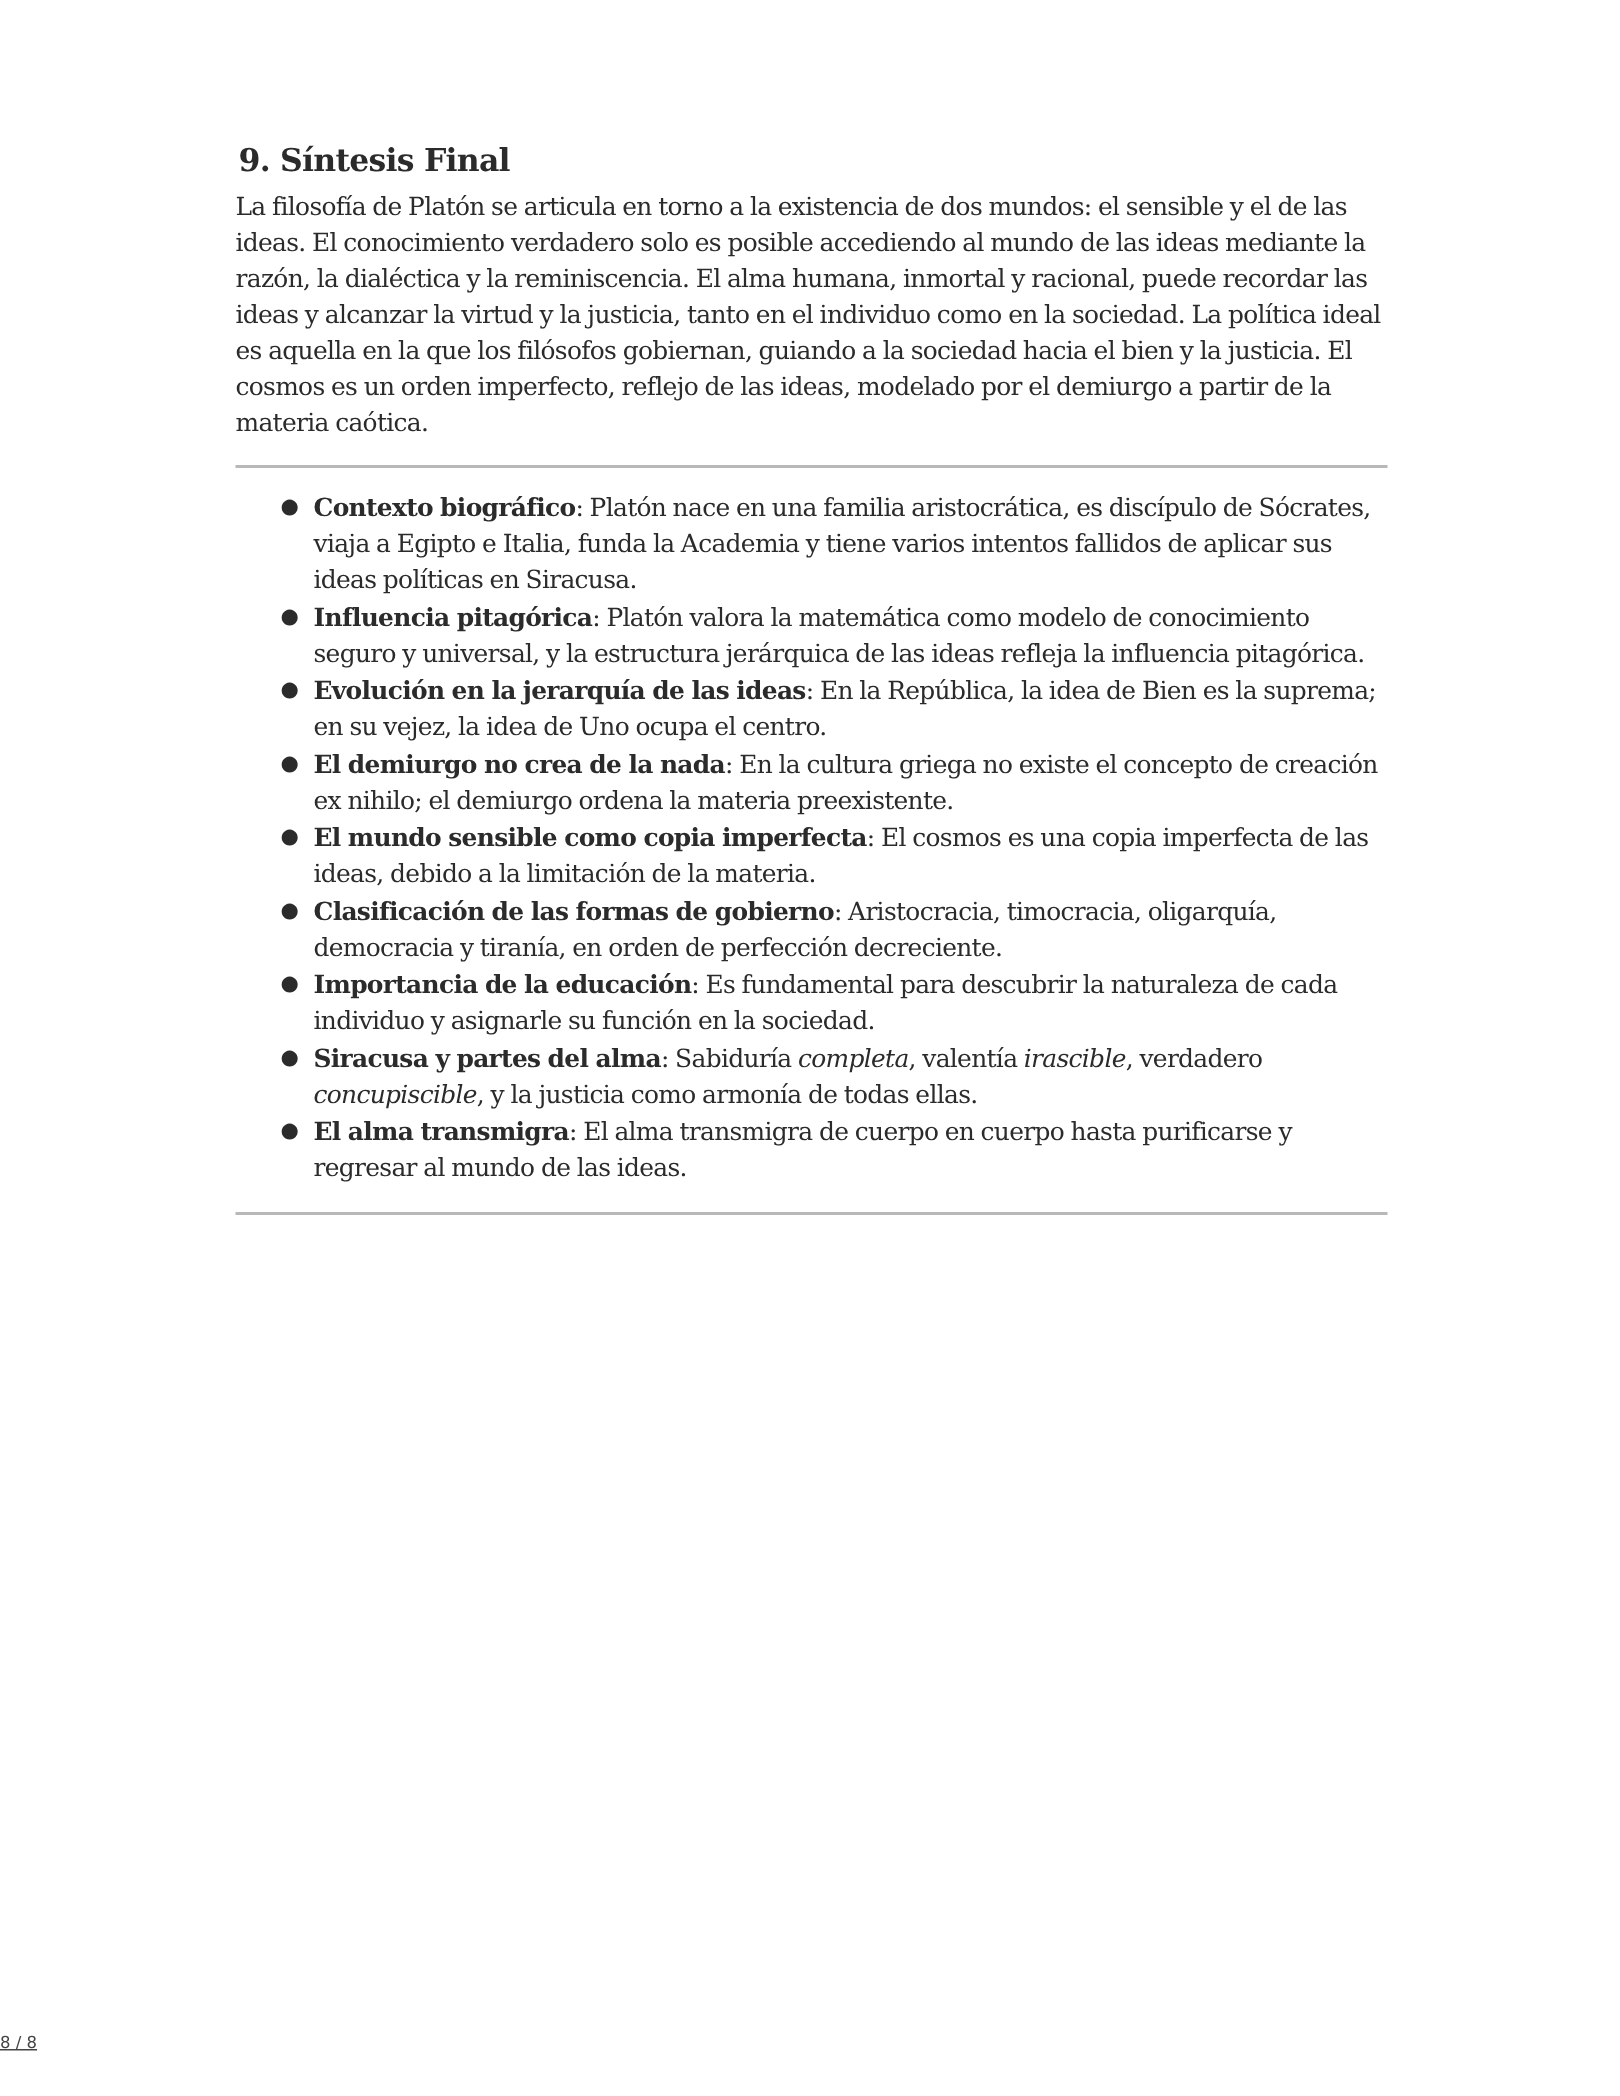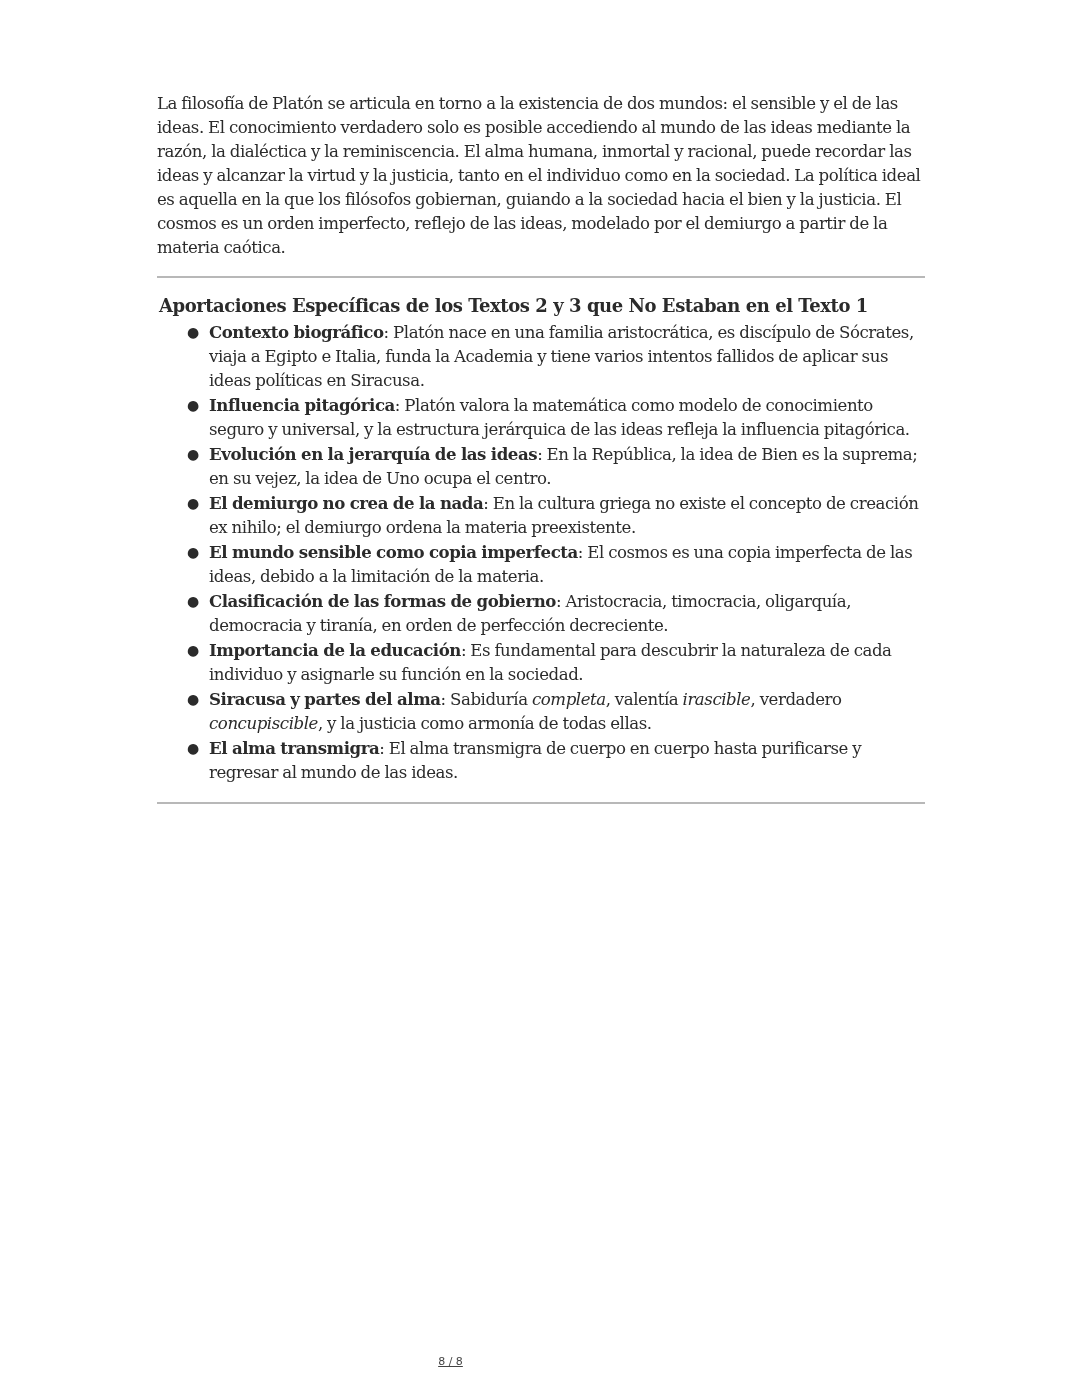--- a/index.html
+++ b/index.html
@@ -69,36 +69,35 @@
       font-size: 14px;
     }
     li b { font-weight: bold; }
     li i { font-style: italic; }
     .hr2 { margin: 17px 0 13px 0; }
     .footer {
       position: absolute;
       left: 0;
       width: 901px;
       top: 1355px;
-      text-align: center;
       font-family: "DejaVu Sans", sans-serif;
       font-size: 11px;
       color: #444;
       text-decoration: underline;
     }
   </style>
 </head>
 <body>
 
 <div class="page">
+  <h2>9. Síntesis Final</h2>
   <p>La filosofía de Platón se articula en torno a la existencia de dos mundos: el sensible y el de las ideas. El conocimiento verdadero solo es posible accediendo al mundo de las ideas mediante la razón, la dialéctica y la reminiscencia. El alma humana, inmortal y racional, puede recordar las ideas y alcanzar la virtud y la justicia, tanto en el individuo como en la sociedad. La política ideal es aquella en la que los filósofos gobiernan, guiando a la sociedad hacia el bien y la justicia. El cosmos es un orden imperfecto, reflejo de las ideas, modelado por el demiurgo a partir de la materia caótica.</p>
 
   <hr>
 
-  <h3>Aportaciones Específicas de los Textos 2 y 3 que No Estaban en el Texto 1</h3>
   <ul>
     <li><span class="bullet">●</span><b>Contexto biográfico</b><span>: Platón nace en una familia aristocrática, es discípulo de Sócrates, viaja a Egipto e Italia, funda la Academia y tiene varios intentos fallidos de aplicar sus ideas políticas en Siracusa.</span></li>
     <li><span class="bullet">●</span><b>Influencia pitagórica</b><span>: Platón valora la matemática como modelo de conocimiento seguro y universal, y la estructura jerárquica de las ideas refleja la influencia pitagórica.</span></li>
     <li><span class="bullet">●</span><b>Evolución en la jerarquía de las ideas</b><span>: En la República, la idea de Bien es la suprema; en su vejez, la idea de Uno ocupa el centro.</span></li>
     <li><span class="bullet">●</span><b>El demiurgo no crea de la nada</b><span>: En la cultura griega no existe el concepto de creación ex nihilo; el demiurgo ordena la materia preexistente.</span></li>
     <li><span class="bullet">●</span><b>El mundo sensible como copia imperfecta</b><span>: El cosmos es una copia imperfecta de las ideas, debido a la limitación de la materia.</span></li>
     <li><span class="bullet">●</span><b>Clasificación de las formas de gobierno</b><span>: Aristocracia, timocracia, oligarquía, democracia y tiranía, en orden de perfección decreciente.</span></li>
     <li><span class="bullet">●</span><b>Importancia de la educación</b><span>: Es fundamental para descubrir la naturaleza de cada individuo y asignarle su función en la sociedad.</span></li>
     <li><span class="bullet">●</span><b>Siracusa y partes del alma</b><span>: Sabiduría </span><i>completa</i><span>, valentía </span><i>irascible</i><span>, verdadero </span><i>concupiscible</i><span>, y la justicia como armonía de todas ellas.</span></li>
     <li><span class="bullet">●</span><b>El alma transmigra</b><span>: El alma transmigra de cuerpo en cuerpo hasta purificarse y regresar al mundo de las ideas.</span></li>

